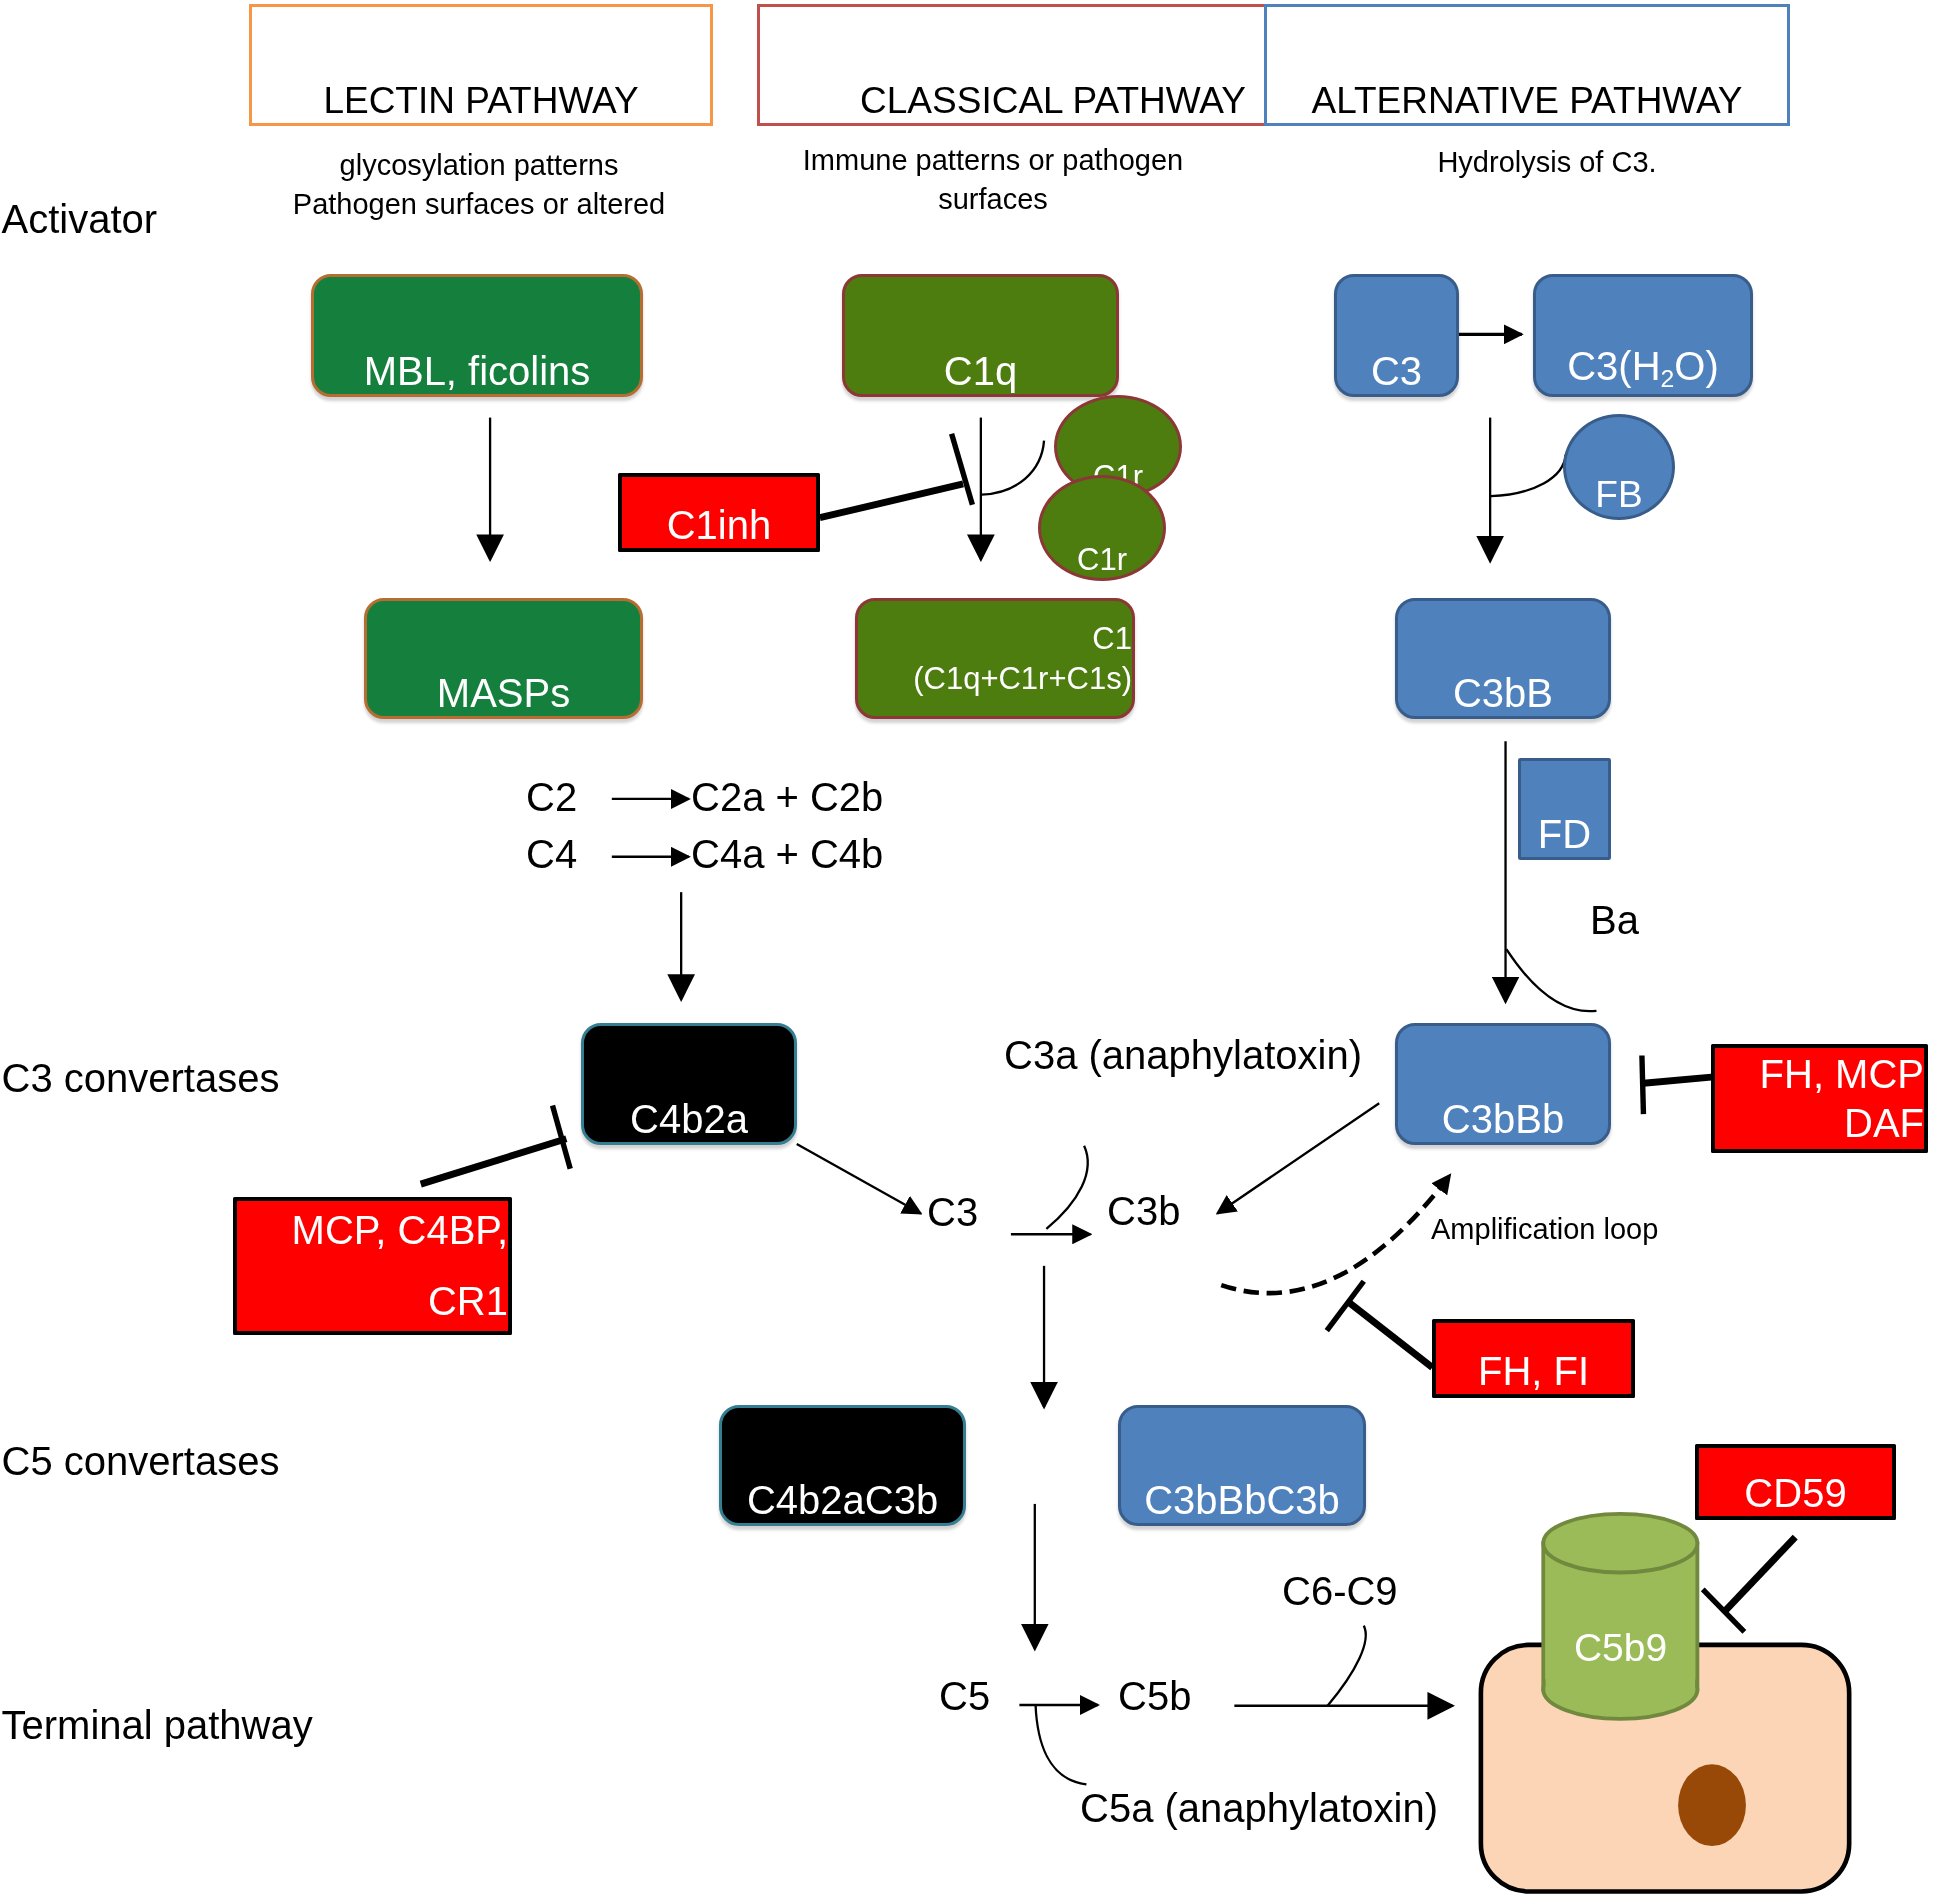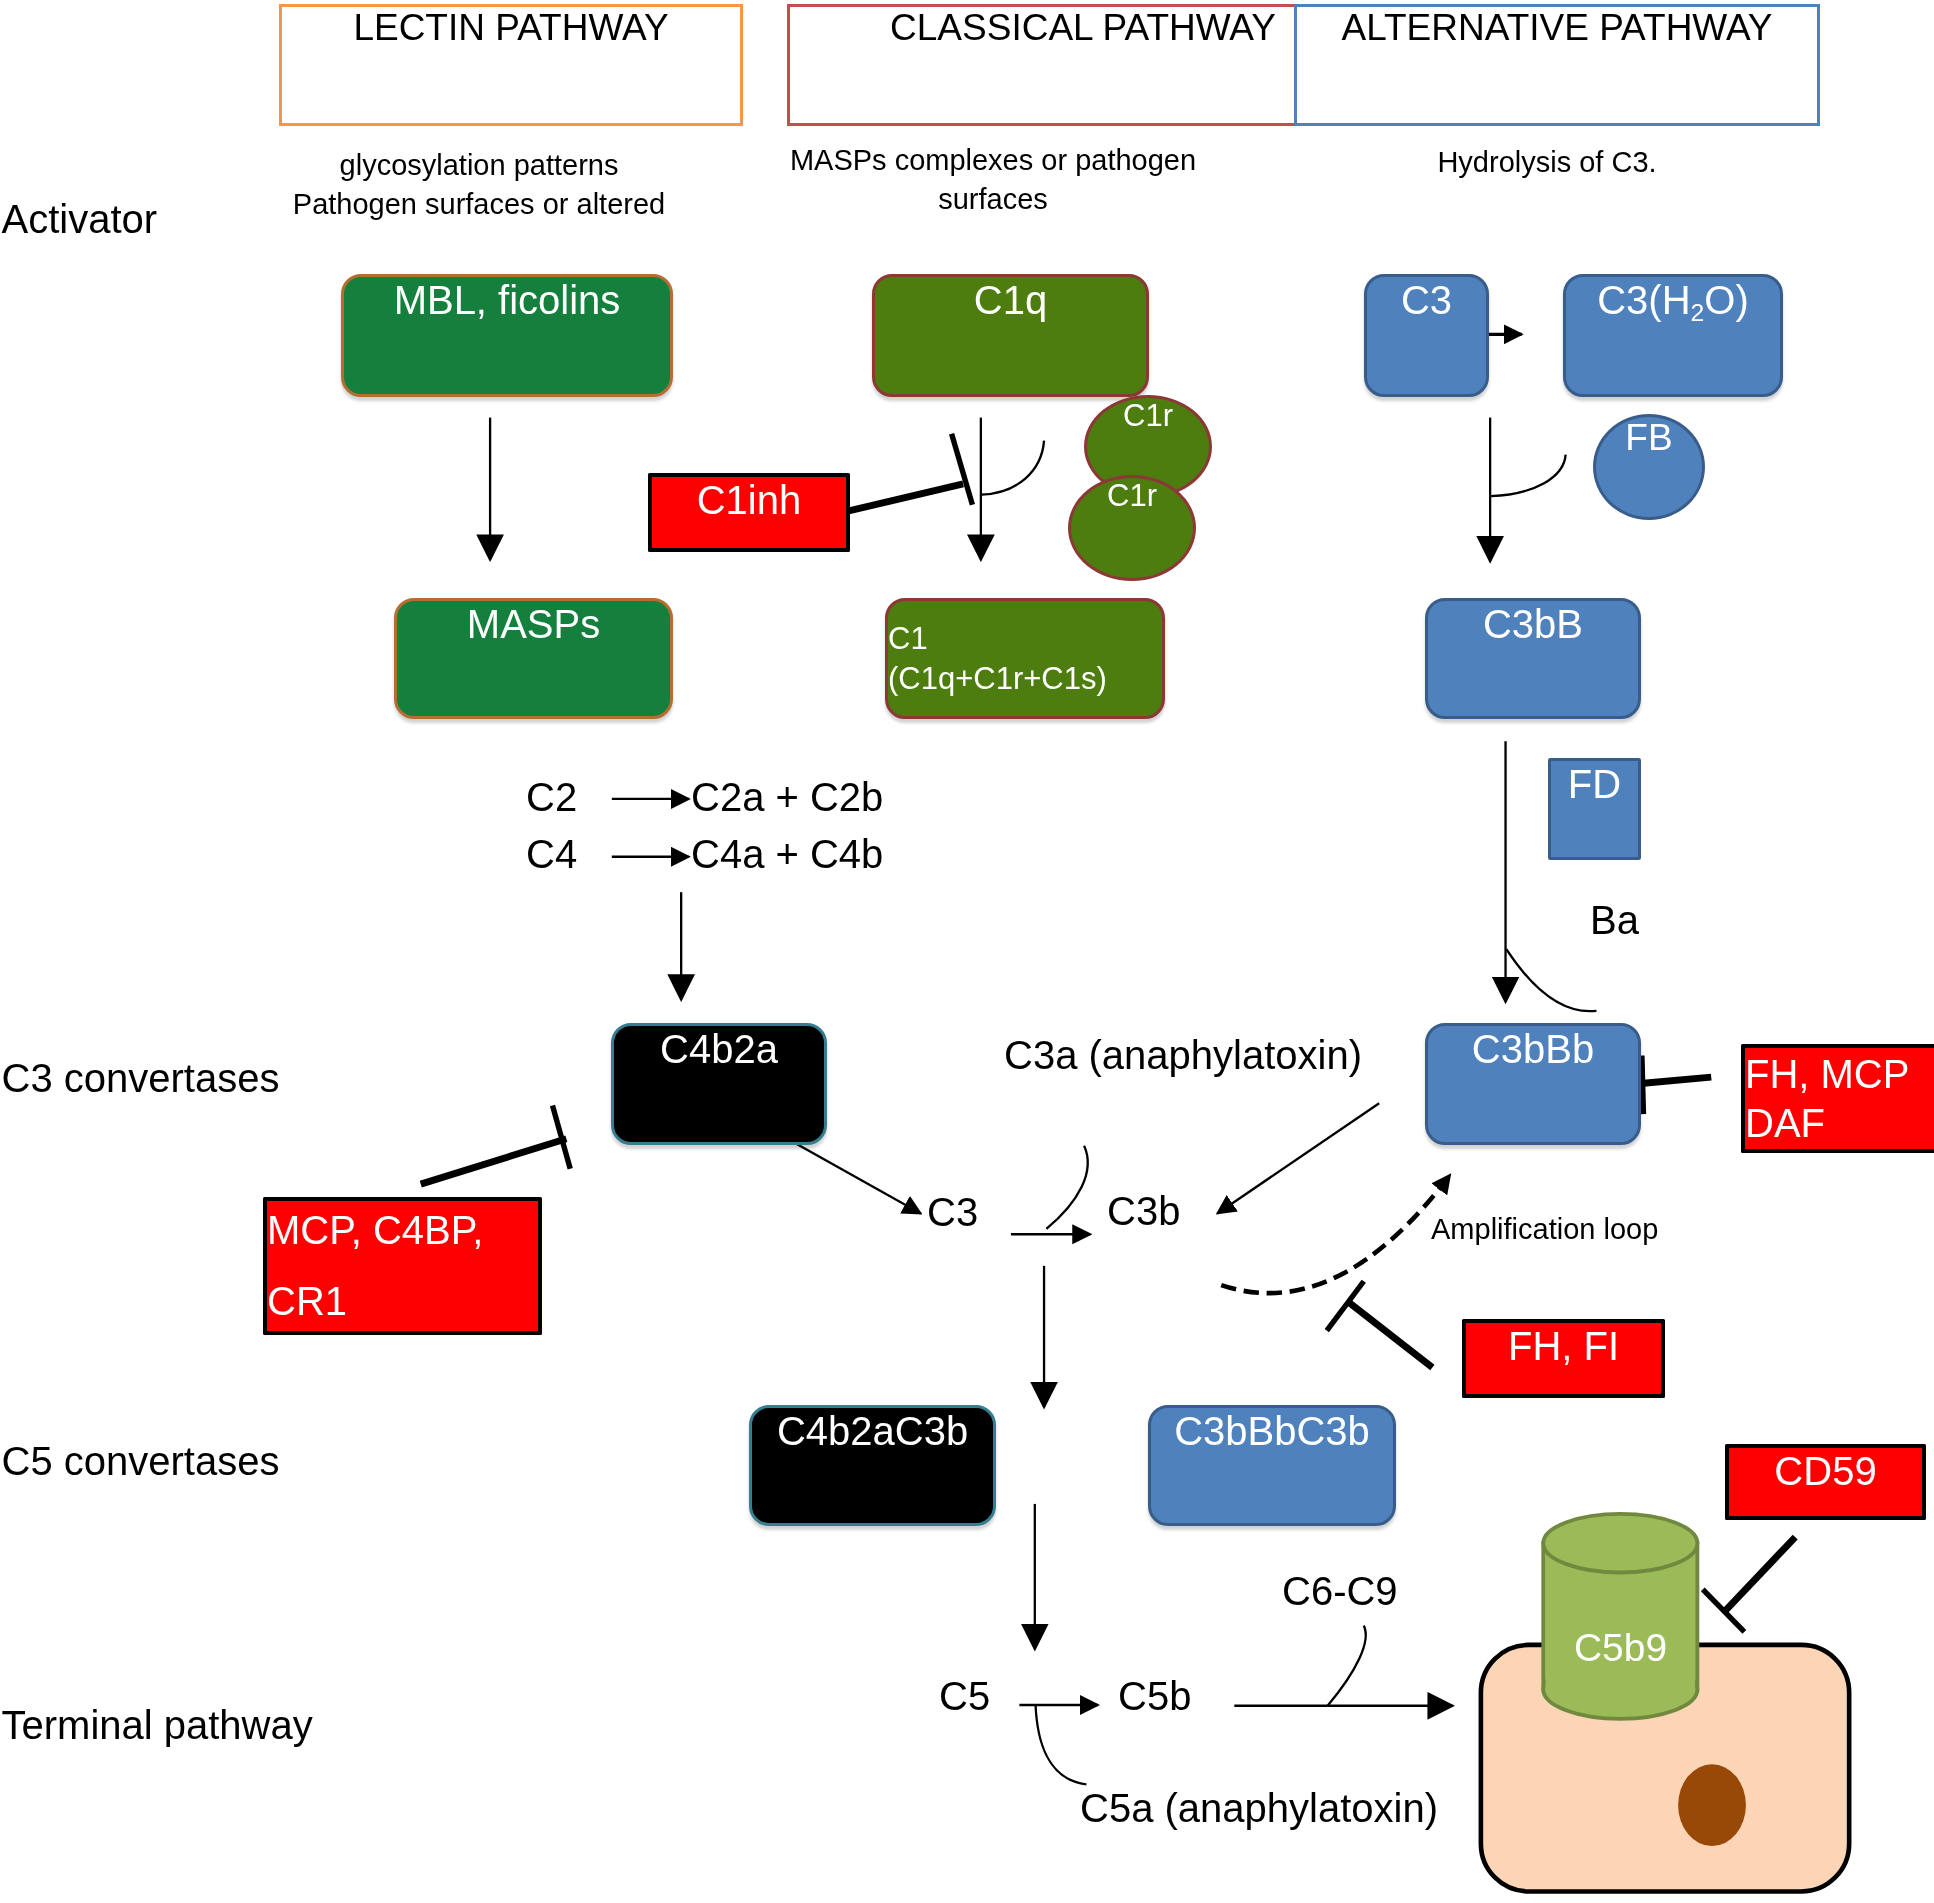--- a/index.html
+++ b/index.html
@@ -1,20 +1,20 @@
 <!DOCTYPE html>
 <html style="font-size:12.3px"><head>
 <meta charset="utf-8">
 <style>
   html, body { margin:0; padding:0; background:#ffffff; }
   body { width:1934px; height:1903px; position:relative; overflow:hidden;
          font-family:"Liberation Sans", "DejaVu Sans", sans-serif; color:#000; }
   #diagram { position:absolute; left:0; top:0; }
-  .box { position:absolute; box-sizing:border-box; display:flex; align-items:flex-start; justify-content:center;
-         text-align:center; color:#fff; line-height:1.15;margin-left:30px; }
+  .box { position:absolute; box-sizing:border-box; display:flex; align-items:flex-end; justify-content:center;
+         text-align:center; color:#fff; line-height:1.15; }
   .header { background:#fff; color:#000; font-size:37px; border-width:3.9px; border-style:solid; }
   .rounded { border-radius:20px; border:3.1px solid; box-shadow:0 3.1px 3.1px rgba(0,0,0,0.18); }
   .orange { background:#15803d; border-color:#b66d31; }
   .crimson { background:#4d7c0f; border-color:#8c3836; }
   .blue { background:#4f81bd; border-color:#385d8a; }
   .teal { background:#000000; border-color:#357d91; }
   .inhib { background:#ff0000; border:4.6px solid #000; border-radius:1.5px; }
   .label { position:absolute; color:#000; white-space:nowrap; }
   .sub { position:absolute; text-align:center; font-size:29px; line-height:39px; color:#000; }
   .row-label { font-size:40px; }
@@ -105,21 +105,21 @@
 </div>
 <div class="box header" style="left:1264px;top:3.9px;width:526px;height:122px;border-color:#4f81bd;">
   <span>ALTERNATIVE PATHWAY</span>
 </div>
 
 <div class="sub" style="left:248px;top:146px;width:462px;">
   <div>glycosylation patterns</div>
   <div>Pathogen surfaces or altered</div>
 </div>
 <div class="sub" style="left:754px;top:141px;width:478px;">
-  <div>MASPs complexes or pathogen</div>
+  <div>Immune patterns or pathogen</div>
   <div>surfaces</div>
 </div>
 <div class="sub" style="left:1316px;top:143px;width:462px;">
   <div>Hydrolysis of C3.</div>
 </div>
 
 <div class="label row-label" style="left:1.5px;top:197px;">Activator</div>
 <div class="label row-label" style="left:1.5px;top:1056px;">C3 convertases</div>
 <div class="label row-label" style="left:1.5px;top:1439px;">C5 convertases</div>
 <div class="label row-label" style="left:1.5px;top:1703px;">Terminal pathway</div>

